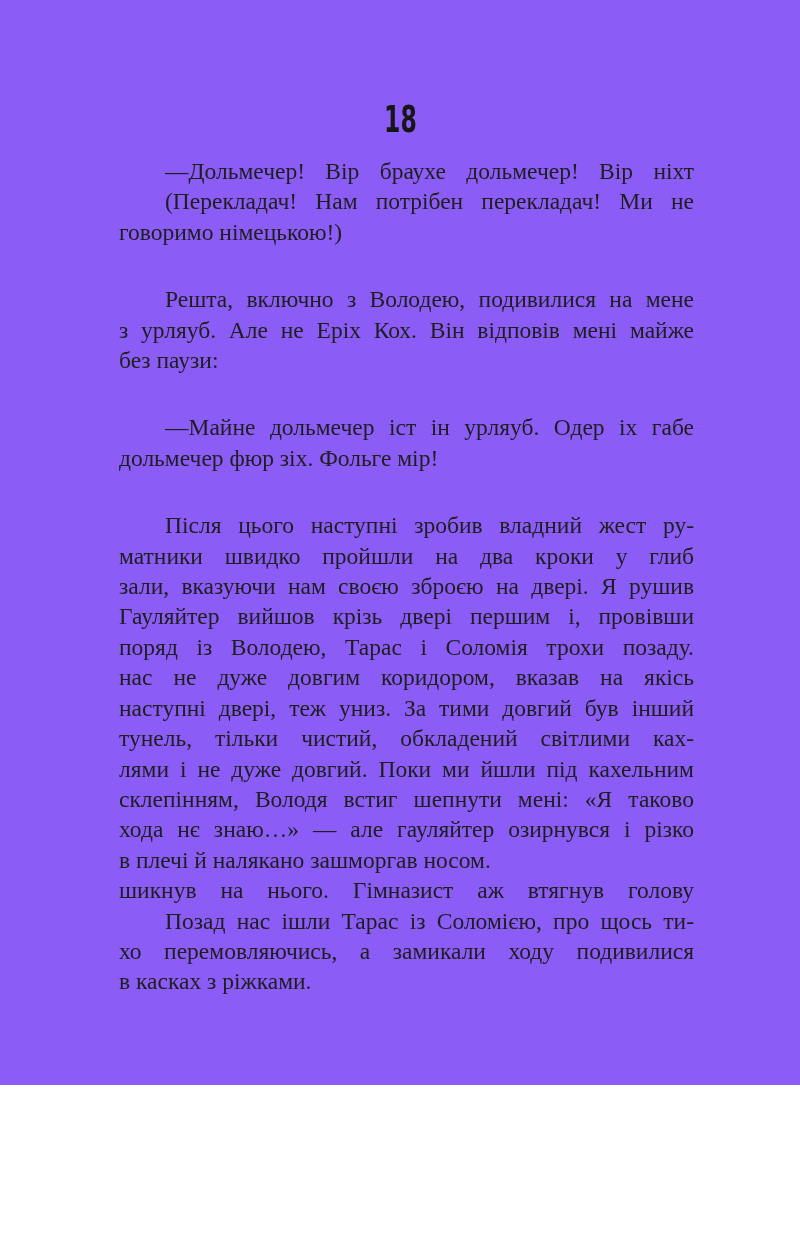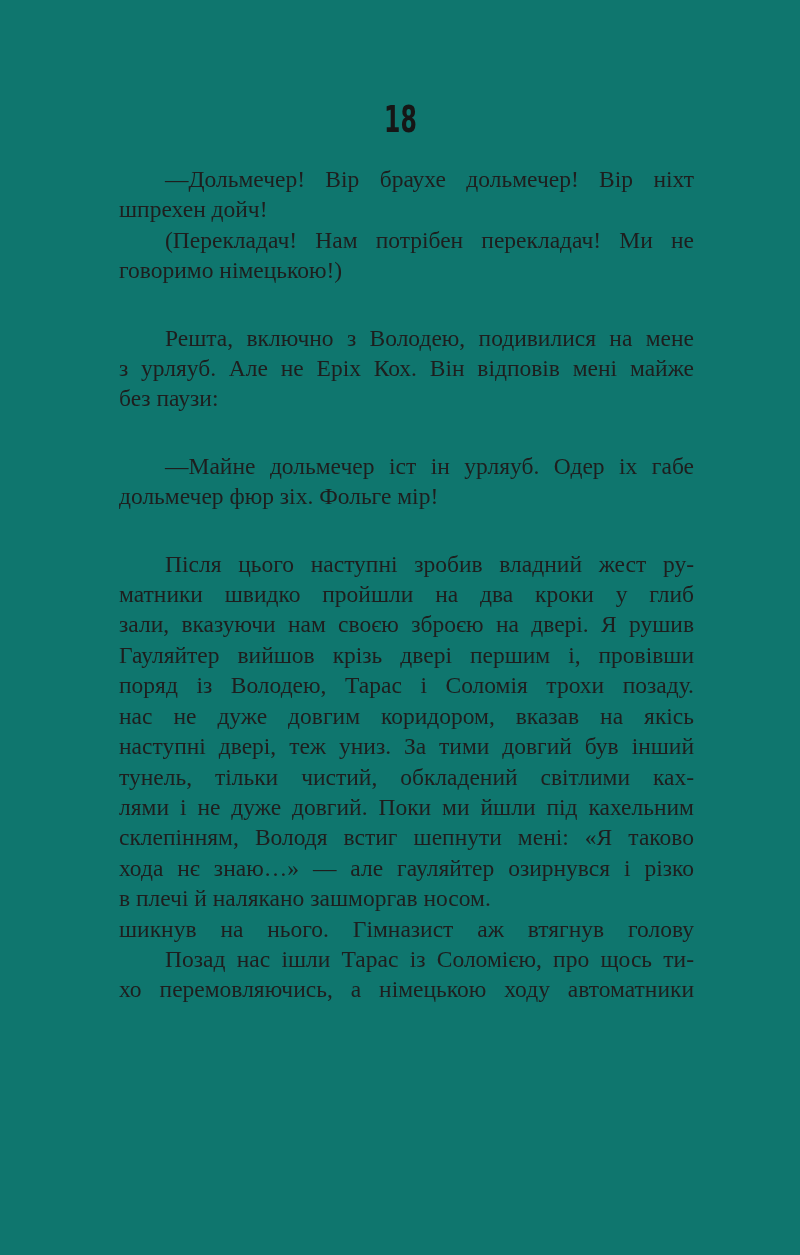--- a/index.html
+++ b/index.html
@@ -3,22 +3,22 @@
 <meta charset="utf-8">
 <style>
   html, body {
     margin: 0;
     padding: 0;
     background: #ffffff;
   }
   .page {
     position: relative;
     width: 800px;
-    height: 1255px;
-    background: #0f766e;
+    height: 1085px;
+    background: #8b5cf6;
     overflow: hidden;
     font-family: "Liberation Serif", "DejaVu Serif", serif;
     color: #1e1e1e;
   }
   .page-number {
     position: absolute;
     top: 100px;
     left: 0;
     width: 100%;
     text-align: center;
@@ -30,21 +30,21 @@
   }
   .page-number .digits {
     display: inline-block;
     transform: scaleX(0.62);
     transform-origin: center;
     letter-spacing: 0px;
   }
   .text-block {
     position: absolute;
     left: 119px;
-    top: 164px;
+    top: 156px;
     width: 575px;
     font-size: 23.5px;
     line-height: 30.4px;
   }
   .paragraph { margin: 0; }
   .paragraph.gap { margin-top: 37px; }
   .line {
     text-align: justify;
     text-align-last: justify;
     white-space: normal;
@@ -60,21 +60,20 @@
 </head>
 <body>
 
 <div class="page">
   <div class="page-number">
     <span class="digits">18</span>
   </div>
   <div class="text-block">
       <div class="paragraph">
         <div class="line indent">—Дольмечер! Вір браухе дольмечер! Вір ніхт</div>
-        <div class="line last">шпрехен дойч!</div>
       </div>
       <div class="paragraph">
         <div class="line indent">(Перекладач! Нам потрібен перекладач! Ми не</div>
         <div class="line last">говоримо німецькою!)</div>
       </div>
       <div class="paragraph gap">
         <div class="line indent">Решта, включно з Володею, подивилися на мене</div>
         <div class="line">з урляуб. Але не Еріх Кох. Він відповів мені майже</div>
         <div class="line last">без паузи:</div>
       </div>
@@ -92,16 +91,17 @@
         <div class="line">наступні двері, теж униз. За тими довгий був інший</div>
         <div class="line">тунель, тільки чистий, обкладений світлими ках-</div>
         <div class="line">лями і не дуже довгий. Поки ми йшли під кахельним</div>
         <div class="line">склепінням, Володя встиг шепнути мені: «Я таково</div>
         <div class="line">хода нє знаю…» — але гауляйтер озирнувся і різко</div>
         <div class="line last">в плечі й налякано зашморгав носом.</div>
         <div class="line">шикнув на нього. Гімназист аж втягнув голову</div>
       </div>
       <div class="paragraph">
         <div class="line indent">Позад нас ішли Тарас із Соломією, про щось ти-</div>
-        <div class="line">хо перемовляючись, а німецькою ходу автоматники</div>
+        <div class="line">хо перемовляючись, а замикали ходу подивилися</div>
+        <div class="line last">в касках з ріжками.</div>
       </div>
     </div>
 </div>
 
 </body></html>

